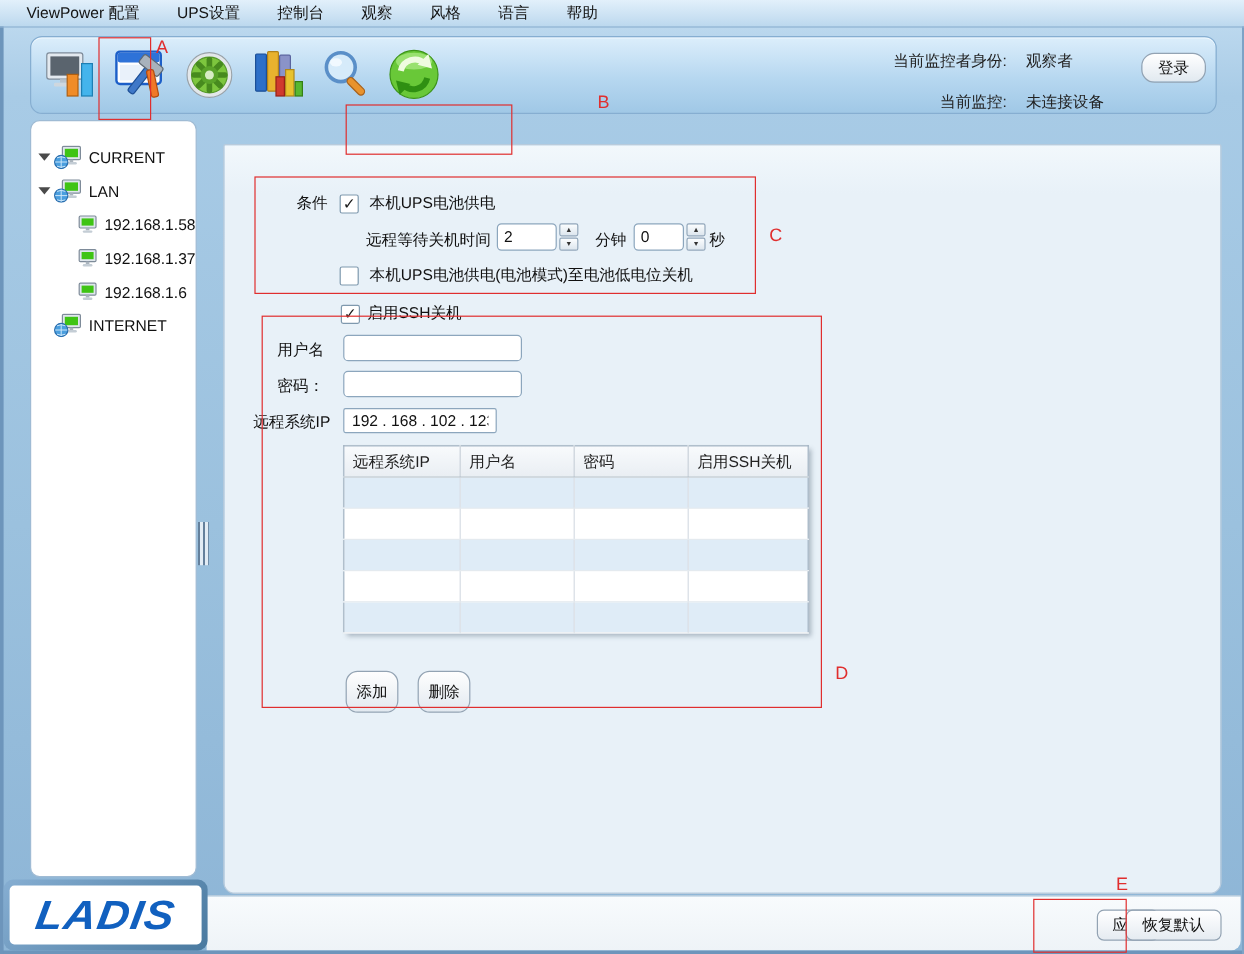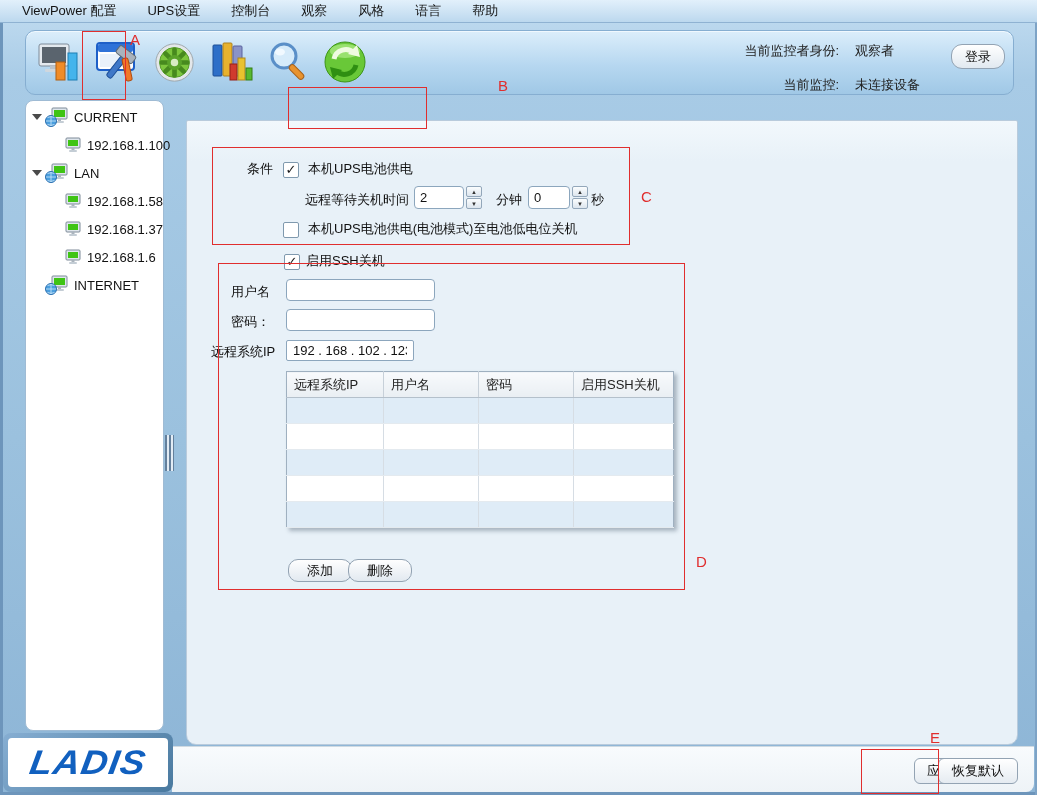--- a/index.html
+++ b/index.html
@@ -20,21 +20,21 @@
   .tool-btn{width:48px;height:48px;display:flex;align-items:center;justify-content:center;}
   .mon-info{position:absolute;right:92px;top:11px;font-size:13px;color:#222;
     display:grid;grid-template-columns:auto 66px;column-gap:13px;row-gap:7px;gap:16px;}
   .mi-label{text-align:right;white-space:nowrap;}
   .mi-value{text-align:left;white-space:nowrap;}
   .login-btn{position:absolute;right:8px;top:13px;width:52px;height:23px;border-radius:11px;
     border:1px solid #93a3b3;background:linear-gradient(#ffffff,#e1e9f0);
     font-size:13px;display:flex;align-items:center;justify-content:center;color:#111;}
   
   .tree-panel{position:absolute;left:25px;top:100px;width:139px;height:631px;background:#fff;
-    border:1px solid #9fbbd4;border-radius:8px;box-sizing:border-box;padding-top:2px;}
+    border:1px solid #9fbbd4;border-radius:8px;box-sizing:border-box;padding-top:16px;}
   .tree-row{position:relative;height:28px;display:flex;align-items:center;font-size:13px;color:#111;}
   .caret{width:0;height:0;border-left:5px solid transparent;border-right:5px solid transparent;
     border-top:6px solid #4a4a4a;margin:0 3px 0 6px;}
   .caret-spacer{width:19px;}
   .tree-icon{display:flex;align-items:center;margin-right:5px;}
   .tree-child{padding-left:38px;}
   
   .splitter{position:absolute;left:164px;top:100px;width:11px;height:631px;}
   .grip{position:absolute;left:1px;top:335px;width:9px;height:36px;
     background:repeating-linear-gradient(90deg,#64809c 0 2px,#e2ecf5 2px 4px);}
@@ -63,23 +63,23 @@
     background:#fff;border:1px solid #9fb0c0;box-shadow:3px 3px 4px rgba(50,70,90,.35);
     font-size:13px;table-layout:fixed;}
   .ssh-table th{height:25px;background:linear-gradient(#f8fafc,#e9eef3);border-bottom:1px solid #b4c0cb;
     border-right:1px solid #c7d0d9;font-weight:normal;text-align:left;padding:0 7px;color:#222;
     white-space:nowrap;overflow:hidden;}
   .ssh-table th:last-child{border-right:none;}
   .ssh-table td{height:25px;border-right:1px solid #d6dde4;border-bottom:1px solid #e4eaef;
     padding:0 7px;color:#111;white-space:nowrap;overflow:hidden;}
   .ssh-table td:last-child{border-right:none;}
   .ssh-table tr.alt td{background:#dfecf7;}
-  .small-btn{position:absolute;height:23px;border-radius:10px;border:1px solid #93a3b3;
+  .small-btn{position:absolute;height:35px;border-radius:10px;border:1px solid #93a3b3;
     background:linear-gradient(#fefefe,#e2e9f0);font-size:13px;color:#111;
-    display:flex;align-items:center;justify-content:center;padding:0 18px;box-sizing:border-box;}
+    display:flex;align-items:center;justify-content:center;padding:0 8px;box-sizing:border-box;}
   
   .footer{position:absolute;left:172px;top:746px;width:862px;height:45px;
     background:linear-gradient(#f8fbfd,#eef3f7);border-top:1px solid #cfdae2;border-radius:0 0 8px 0;}
   .footer-btn{position:absolute;height:26px;border-radius:6px;border:1px solid #93a3b3;
     background:linear-gradient(#ffffff,#e5ebf1);font-size:13px;color:#111;
     display:flex;align-items:center;justify-content:center;box-sizing:border-box;z-index:4;}
   
   .logo-panel{position:absolute;left:3px;top:733px;width:170px;height:59px;border-radius:8px;
     background:linear-gradient(135deg,#86aed2,#49799f);padding:5px;box-sizing:border-box;}
   .logo-inner{width:100%;height:100%;background:#fff;border-radius:4px;
@@ -187,31 +187,20 @@
           <svg viewBox="0 0 24 20" width="24" height="20">
             <rect x="7" y="1" width="15" height="11" rx="1" fill="#dfe6ec" stroke="#7e8b99"></rect>
             <rect x="9" y="3" width="11" height="7" fill="#3fc414"></rect>
             <rect x="13" y="12" width="3" height="2" fill="#aab4bd"></rect>
             <rect x="10" y="14" width="9" height="2" rx="1" fill="#c4cdd5"></rect>
             <circle cx="6" cy="14" r="5.5" fill="#4a9ede" stroke="#2a6eae"></circle>
             <path d="M1 14 H11 M6 9 V19 M2.5 10.5 A8 8 0 0 1 9.5 10.5 M2.5 17.5 A8 8 0 0 0 9.5 17.5" stroke="#cfe8fa" stroke-width="0.8" fill="none"></path>
           </svg>
         </span>
         <span>CURRENT</span>
-      </div>
-      <div class="tree-row tree-child">
-        <span class="tree-icon">
-          <svg viewBox="0 0 18 16" width="18" height="16">
-            <rect x="2" y="1" width="14" height="10" rx="1" fill="#dfe6ec" stroke="#7e8b99"></rect>
-            <rect x="4" y="3" width="10" height="6" fill="#3fc414"></rect>
-            <rect x="7.5" y="11" width="3" height="2" fill="#aab4bd"></rect>
-            <rect x="5" y="13" width="8" height="2" rx="1" fill="#c4cdd5"></rect>
-          </svg>
-        </span>
-        <span>192.168.1.100</span>
       </div>
       <div class="tree-row">
         <span class="caret"></span>
         <span class="tree-icon">
           <svg viewBox="0 0 24 20" width="24" height="20">
             <rect x="7" y="1" width="15" height="11" rx="1" fill="#dfe6ec" stroke="#7e8b99"></rect>
             <rect x="9" y="3" width="11" height="7" fill="#3fc414"></rect>
             <rect x="13" y="12" width="3" height="2" fill="#aab4bd"></rect>
             <rect x="10" y="14" width="9" height="2" rx="1" fill="#c4cdd5"></rect>
             <circle cx="6" cy="14" r="5.5" fill="#4a9ede" stroke="#2a6eae"></circle>

